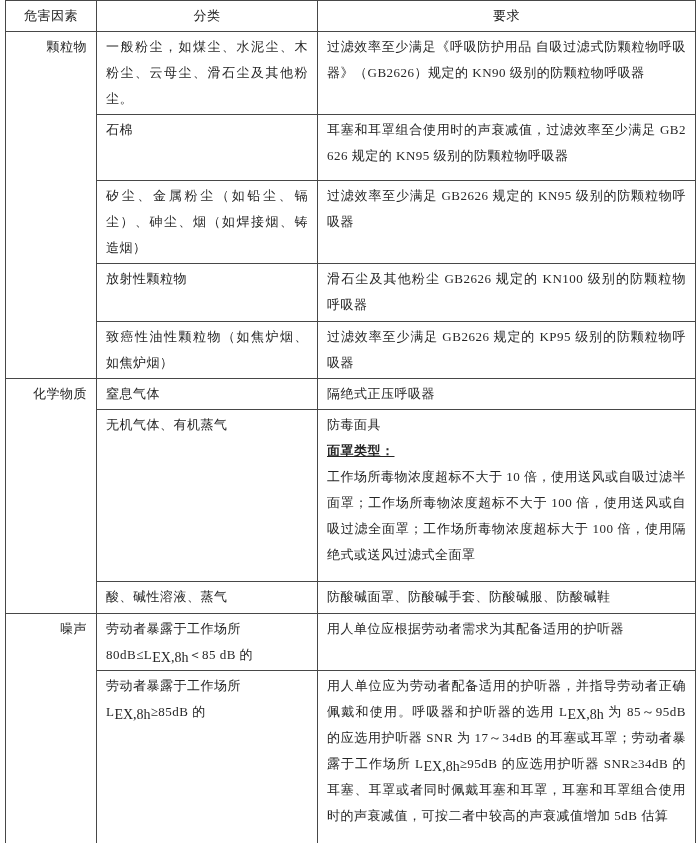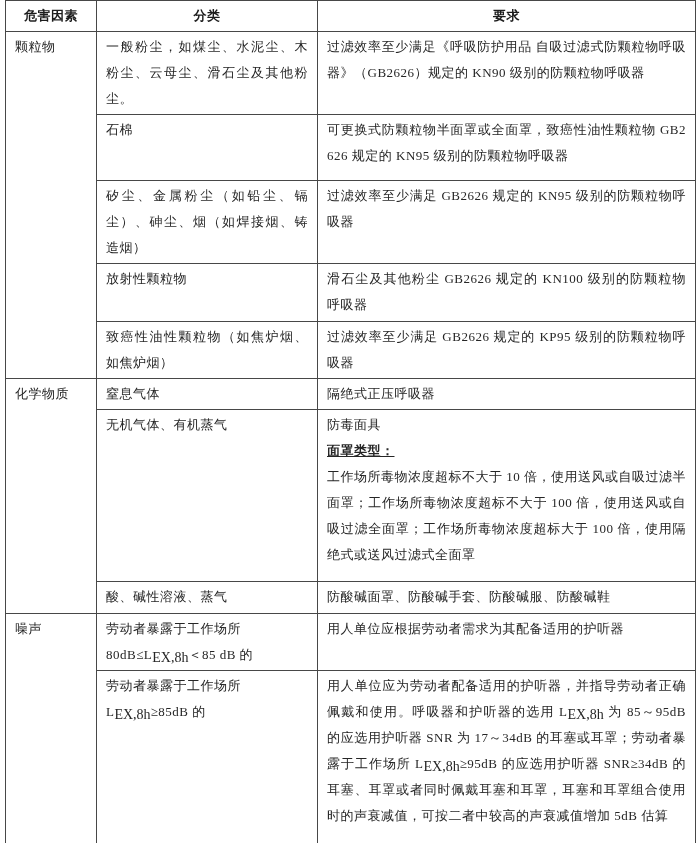--- a/index.html
+++ b/index.html
@@ -34,27 +34,27 @@
   .sel-table th, .sel-table td {
     border: 1px solid #474747;
     font-size: 13px;
     line-height: 26px;
     vertical-align: top;
     padding: 2px 9px;
     letter-spacing: 0.5px;
     word-break: break-all;
   }
   .sel-table th {
-    font-weight: bold;
+    font-weight: normal;
     text-align: center;
     padding: 2px 2px;
     color: #1c1c1c;
   }
   .hazard-cell {
-    text-align: left;
+    text-align: right;
     vertical-align: middle;
     padding: 2px 2px;
     letter-spacing: 1.5px;
   }
   .just { text-align: justify; margin-top: 12px; }
   sub {
     font-size: 14px;
     letter-spacing: 0;
     vertical-align: -3px;
     line-height: 0;
@@ -81,21 +81,21 @@
       </tr>
     </thead>
     <tbody>
       <tr style="height:54px">
         <td class="hazard-cell" rowspan="5">颗粒物</td>
         <td class="just">一般粉尘，如煤尘、水泥尘、木粉尘、云母尘、滑石尘及其他粉尘。</td>
         <td class="just">过滤效率至少满足《呼吸防护用品 自吸过滤式防颗粒物呼吸器》（GB2626）规定的 KN90 级别的防颗粒物呼吸器</td>
       </tr>
       <tr style="height:66px">
         <td class="just">石棉</td>
-        <td class="just">可更换式防颗粒物半面罩或全面罩，致癌性油性颗粒物 GB2626 规定的 KN95 级别的防颗粒物呼吸器</td>
+        <td class="just">耳塞和耳罩组合使用时的声衰减值，过滤效率至少满足 GB2626 规定的 KN95 级别的防颗粒物呼吸器</td>
       </tr>
       <tr style="height:57px">
         <td class="just">矽尘、金属粉尘（如铅尘、镉尘）、砷尘、烟（如焊接烟、铸造烟）</td>
         <td class="just">过滤效率至少满足 GB2626 规定的 KN95 级别的防颗粒物呼吸器</td>
       </tr>
       <tr style="height:58px">
         <td class="just">放射性颗粒物</td>
         <td class="just">滑石尘及其他粉尘 GB2626 规定的 KN100 级别的防颗粒物呼吸器</td>
       </tr>
       <tr style="height:57px">

